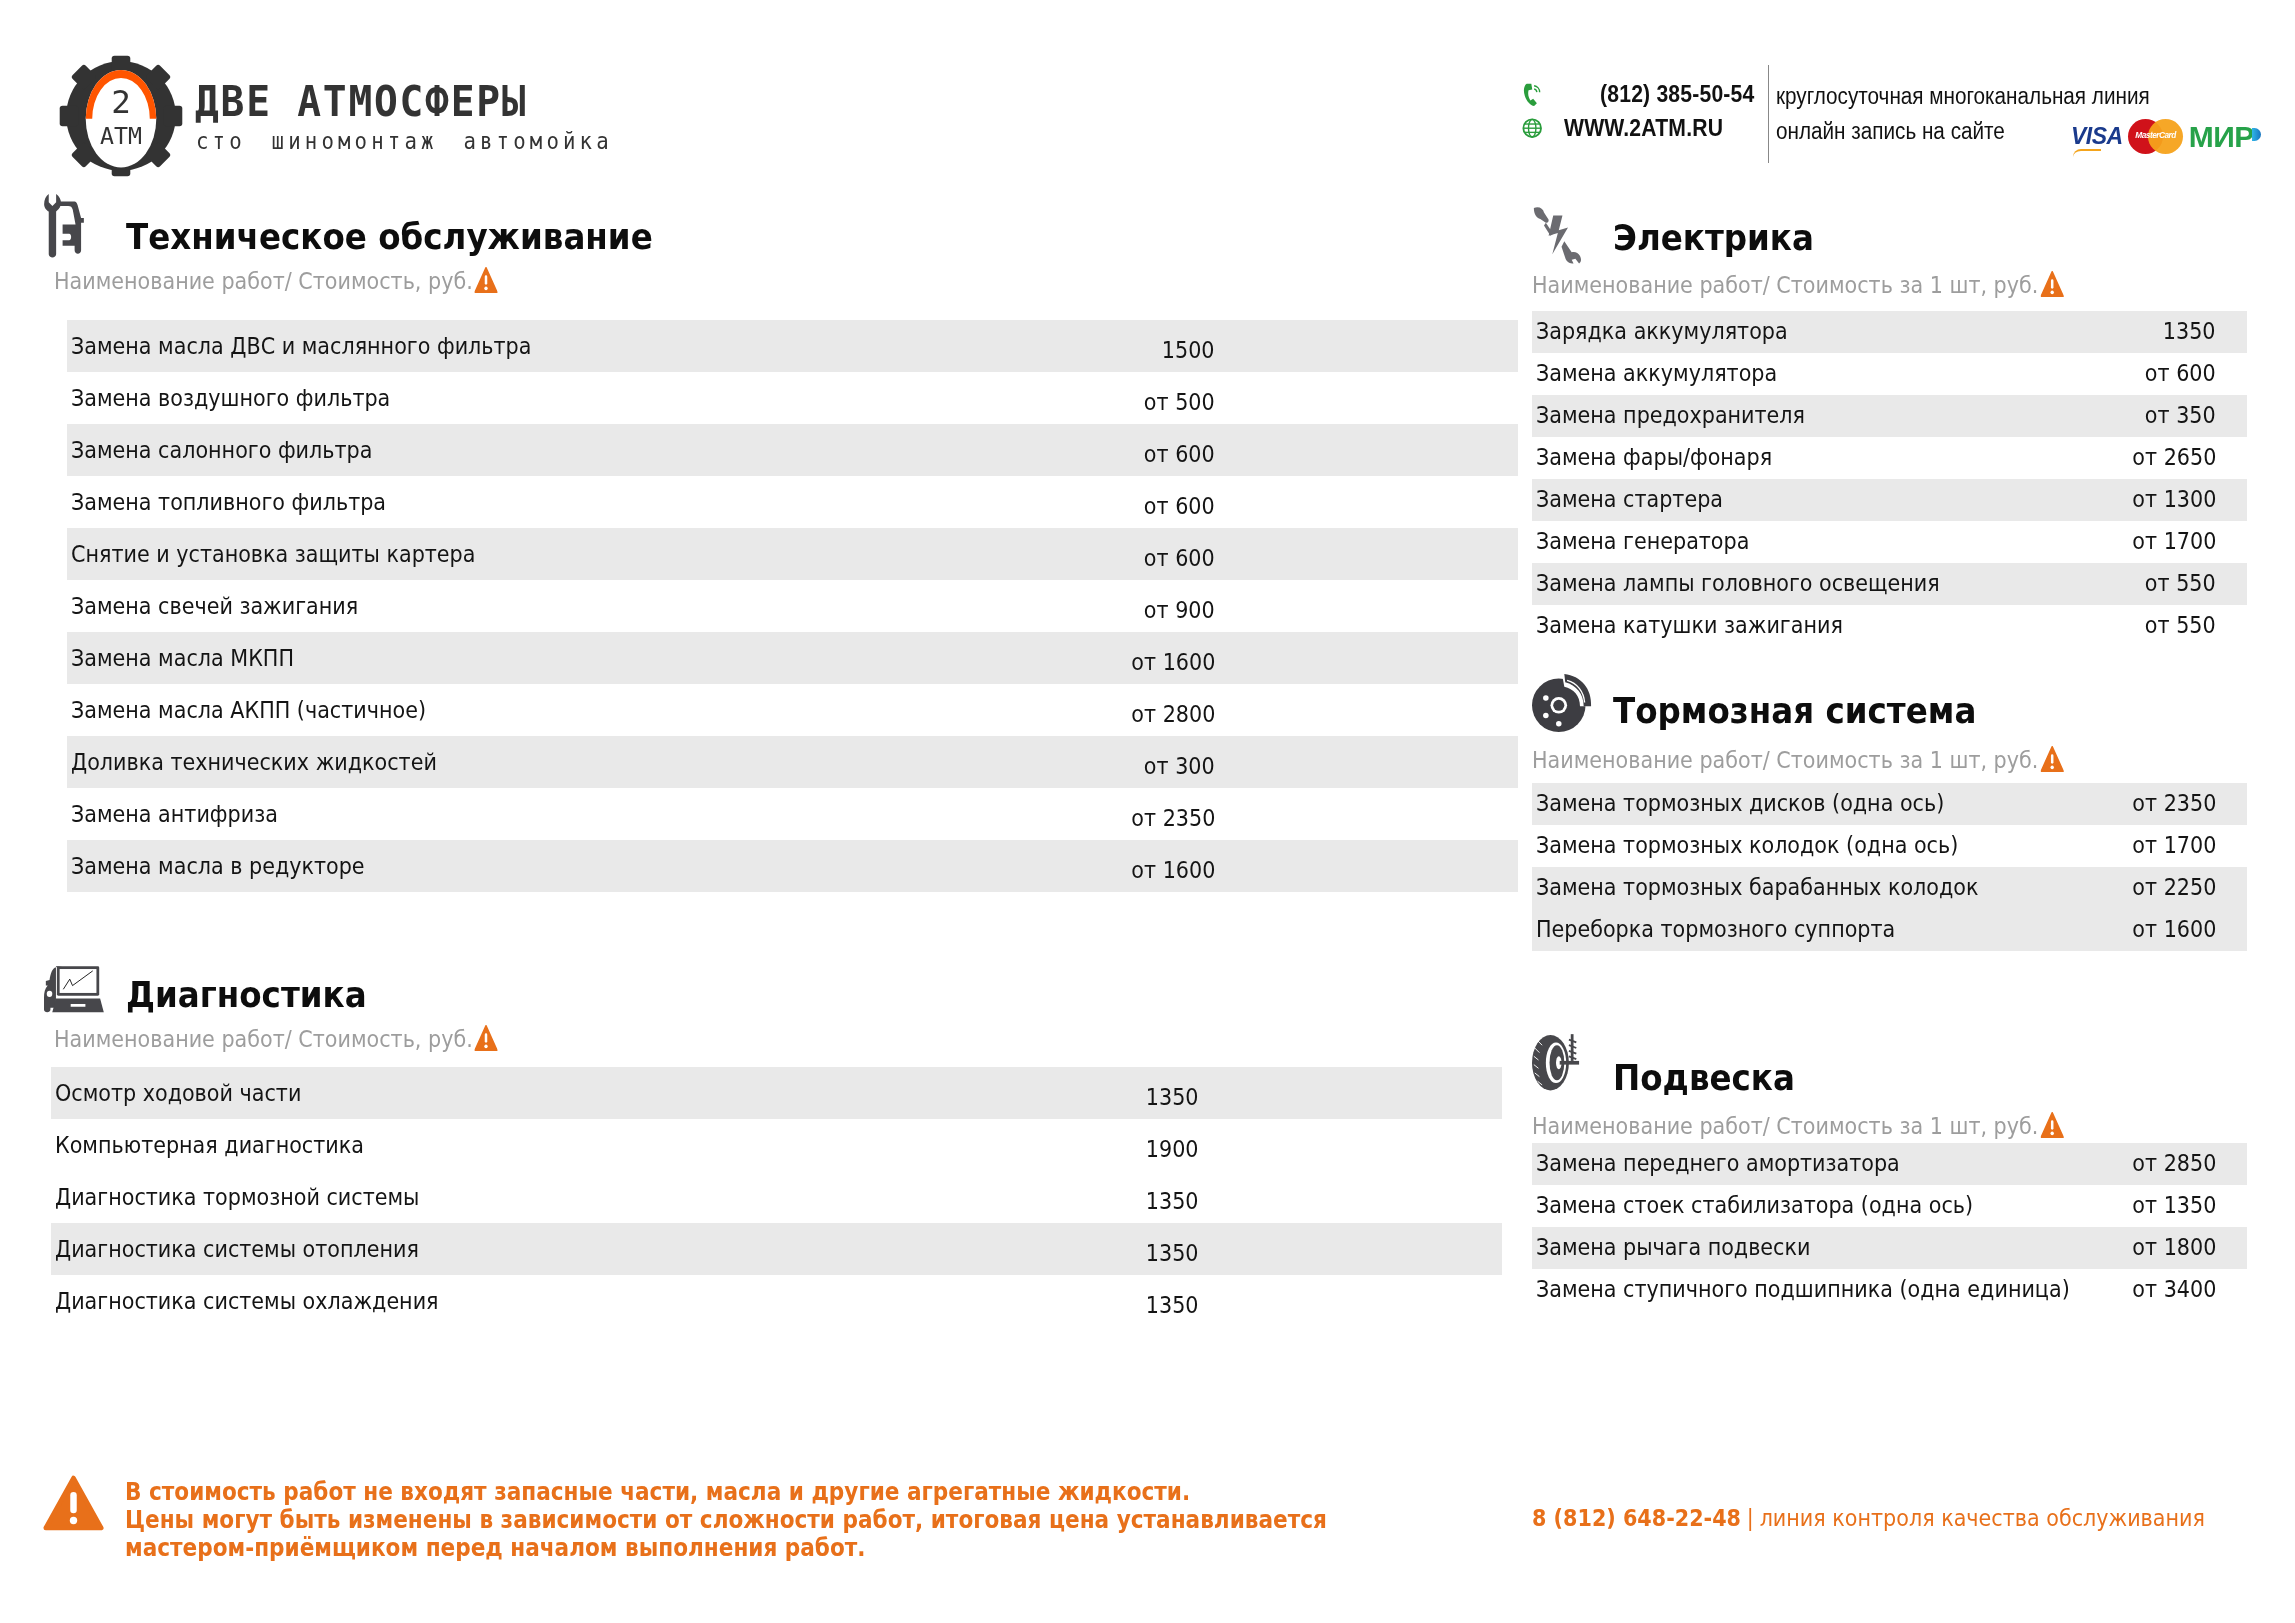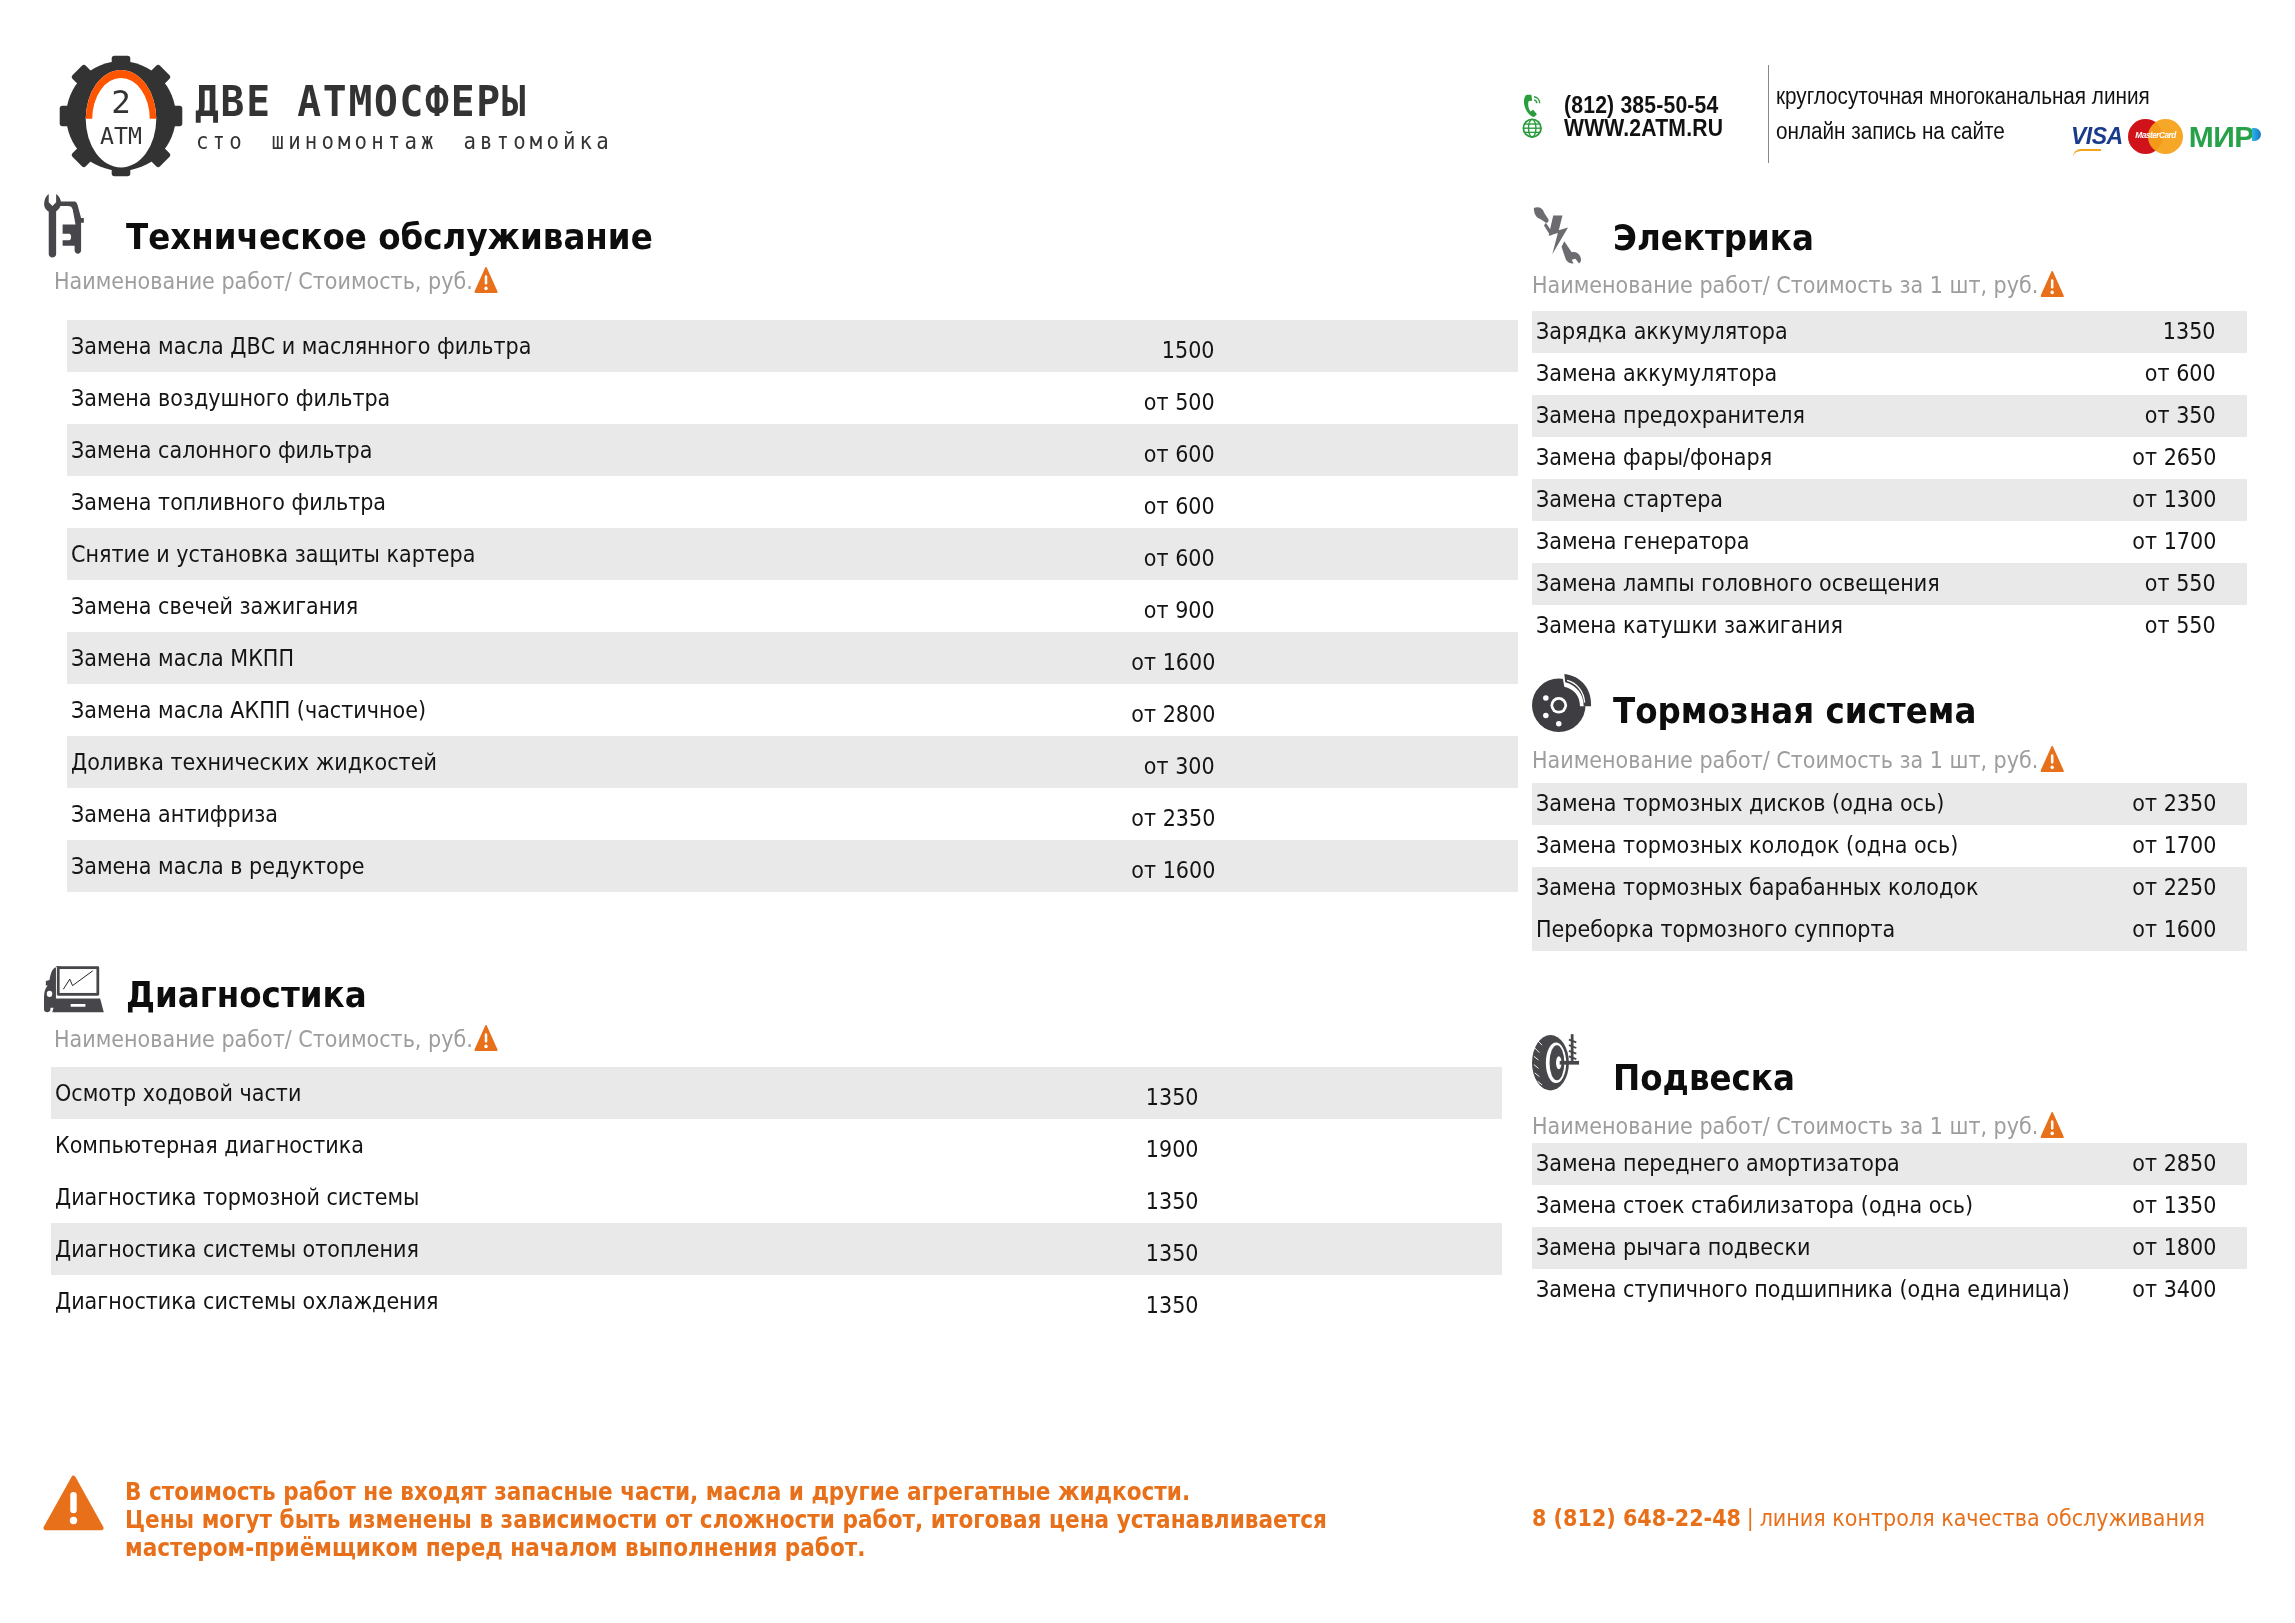--- a/index.html
+++ b/index.html
@@ -9,21 +9,21 @@
   
   .logo { position: absolute; left: 56px; top: 51px; width: 615px; height: 130px; }
   .logo-gear { position: absolute; left: 0; top: 0; width: 130px; height: 130px; }
   .logo-title { position: absolute; left: 139px; top: 29px; font-family: "DejaVu Sans Mono", "Liberation Mono", monospace; font-weight: bold; font-size: 43px; letter-spacing: 1.9px; color: #333333; line-height: 1; transform: scaleX(0.92); transform-origin: left top; white-space: nowrap; }
   .logo-sub { position: absolute; left: 140px; top: 79px; font-family: "DejaVu Sans Mono", "Liberation Mono", monospace; font-size: 23px; letter-spacing: 4.6px; color: #333333; line-height: 1; word-spacing: 10.2px; white-space: nowrap; transform: scaleX(0.9); transform-origin: left top; }
 
   .contacts { position: absolute; left: 1522px; top: 74px; }
   .contact-row { position: absolute; left: 0; display: flex; align-items: center; white-space: nowrap; }
   .contact-row .cicon { width: 20.4px; height: 25px; margin-right: 22px; display: flex; align-items: center; justify-content: center; }
   .contact-row .ctext { font-family: "Liberation Sans", sans-serif; font-weight: bold; font-size: 23px; color: #111; transform: scaleX(0.92); transform-origin: left center; letter-spacing: 0.2px; }
-  .contact-row.phone { top: 18px; }
+  .contact-row.phone { top: 7px; gap: 36px; }
   .contact-row.web { top: 41px; }
   .vdivider { position: absolute; left: 1768px; top: 65px; width: 1.4px; height: 98px; background: #888888; }
   .info-line { position: absolute; left: 1776px; font-family: "Liberation Sans", sans-serif; font-size: 23px; color: #111; white-space: nowrap; transform: scaleX(0.9); transform-origin: left center; }
   .info-line.l1 { top: 83px; }
   .info-line.l2 { top: 118px; }
   .paylogos { position: absolute; left: 2071px; top: 118px; height: 37px; display: flex; align-items: center; gap: 5px; }
   .visa { font-family: "Liberation Sans", sans-serif; font-weight: bold; font-style: italic; font-size: 23px; color: #1a3a8c; letter-spacing: -0.5px; position: relative; }
   .visa::after { content: ""; position: absolute; left: 1.9px; bottom: -7.4px; width: 28px; height: 6.5px; border-top: 2.8px solid #f4a41c; border-radius: 28px 0 0 0; }
   .mc { position: relative; width: 56px; height: 36px; }
   .mc .c1, .mc .c2 { position: absolute; top: 0; width: 35px; height: 35px; border-radius: 50%; }

